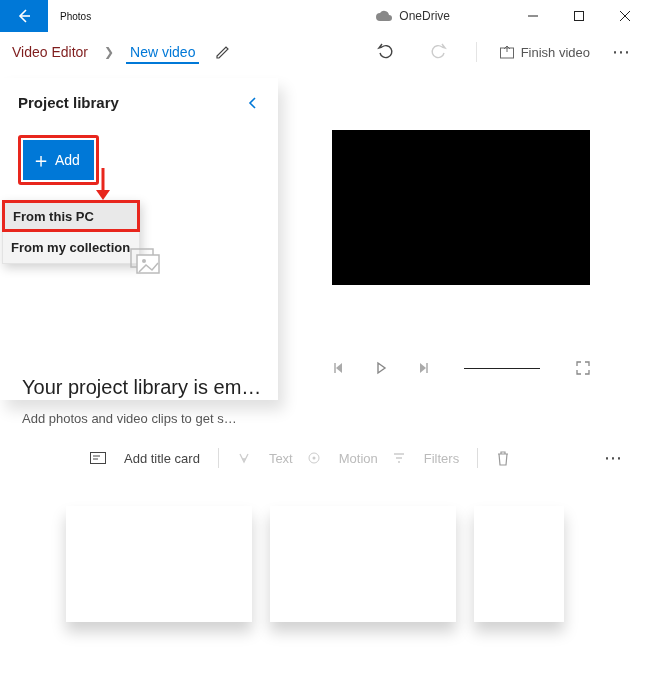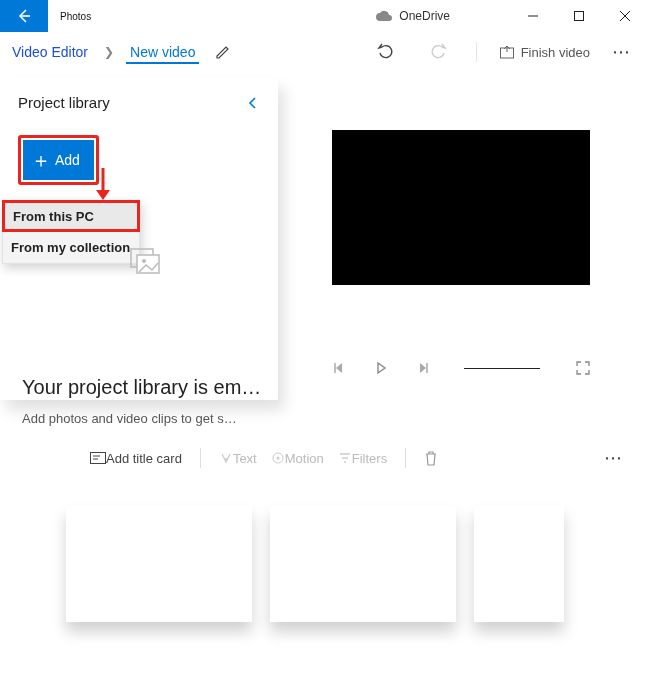--- a/index.html
+++ b/index.html
@@ -10,35 +10,35 @@
   .titlebar { height:32px; display:flex; align-items:center; }
   .back-btn { width:48px; height:32px; background:#0078d7; display:flex; align-items:center; justify-content:center; color:#fff; }
   .app-title { margin-left:12px; font-size:10px; color:#111; }
   .titlebar-spacer { flex:1; }
   .onedrive { display:flex; align-items:center; gap:6px; font-size:12px; color:#333; margin-right:60px; }
   .winctrl { width:46px; height:32px; display:flex; align-items:center; justify-content:center; }
   .winctrl svg { display:block; }
 
   
   .navrow { height:40px; display:flex; align-items:center; padding:0 8px; gap:8px; }
-  .crumb { font-size:14px; color:#1d4ed8; padding:4px 4px; }
+  .crumb { font-size:14px; color:#7f1d1d; padding:4px 4px; }
   .crumb.active { color:#0078d7; border-bottom:2px solid #0078d7; padding-bottom:2px; }
   .chev { color:#888; font-size:12px; margin:0 4px; }
   .rename { margin-left:8px; color:#555; }
   .navrow-spacer { flex:1; }
   .topicon { width:44px; height:32px; display:flex; align-items:center; justify-content:center; color:#555; }
   .topicon.disabled { color:#bbb; }
   .finish { display:flex; align-items:center; gap:6px; font-size:13px; color:#555; padding:0 6px; }
   .more-dots { font-size:18px; letter-spacing:2px; color:#444; padding:0 8px; }
 
   
   .libpanel { position:absolute; left:0; top:78px; width:278px; height:322px; background:#fff;
               box-shadow:6px 10px 14px rgba(0,0,0,0.12); padding:16px 18px 8px 18px; }
   .libheader { display:flex; align-items:center; }
-  .libtitle { font-size:15px; font-weight:400; color:#222; }
+  .libtitle { font-size:15px; font-weight:700; color:#222; }
   .collapse { color:#0078d7; }
 
   .addbtn-wrap { margin-top:24px; }
   .addbtn-outline { display:inline-block; border:3px solid #e8261d; padding:2px; border-radius:3px; }
   .addbtn { background:#0078d7; color:#fff; height:40px; padding:0 14px 0 8px;
             display:flex; align-items:center; gap:4px; font-size:14px; border:none; cursor:pointer; }
   .addbtn .plus { font-size:20px; font-weight:300; line-height:1; }
 
   .arrow-down { position:absolute; left:94px; top:168px; }
 
@@ -56,21 +56,21 @@
   
   .preview { position:absolute; left:332px; top:130px; width:258px; height:155px; background:#000; }
   .player-row { position:absolute; left:332px; top:350px; width:258px; height:36px;
                 display:flex; align-items:center; gap:28px; justify-content:center; color:#999; }
   .progress { flex:1; height:1px; background:#222; margin-left:6px; max-width:88px;}
   .fs-icon { margin-left:8px; }
 
   
   .tl-toolbar { position:absolute; left:0; top:438px; width:648px; height:40px;
                 display:flex; align-items:center; gap:14px; padding:0 16px 0 90px; color:#444; font-size:13px; }
-  .tl-item { display:flex; align-items:center; gap:0; }
+  .tl-item { display:flex; align-items:center; gap:18px; }
   .tl-item.disabled { color:#bbb; }
   .divider { width:1px; height:20px; background:#ddd; margin:0 4px; }
   .trash { color:#888; }
 
   
   .cards { position:absolute; left:66px; top:506px; display:flex; gap:18px; }
   .card { width:186px; height:116px; background:#fff;
           box-shadow:0 10px 14px rgba(0,0,0,0.18); }
   .card.short { width:90px; }
 

